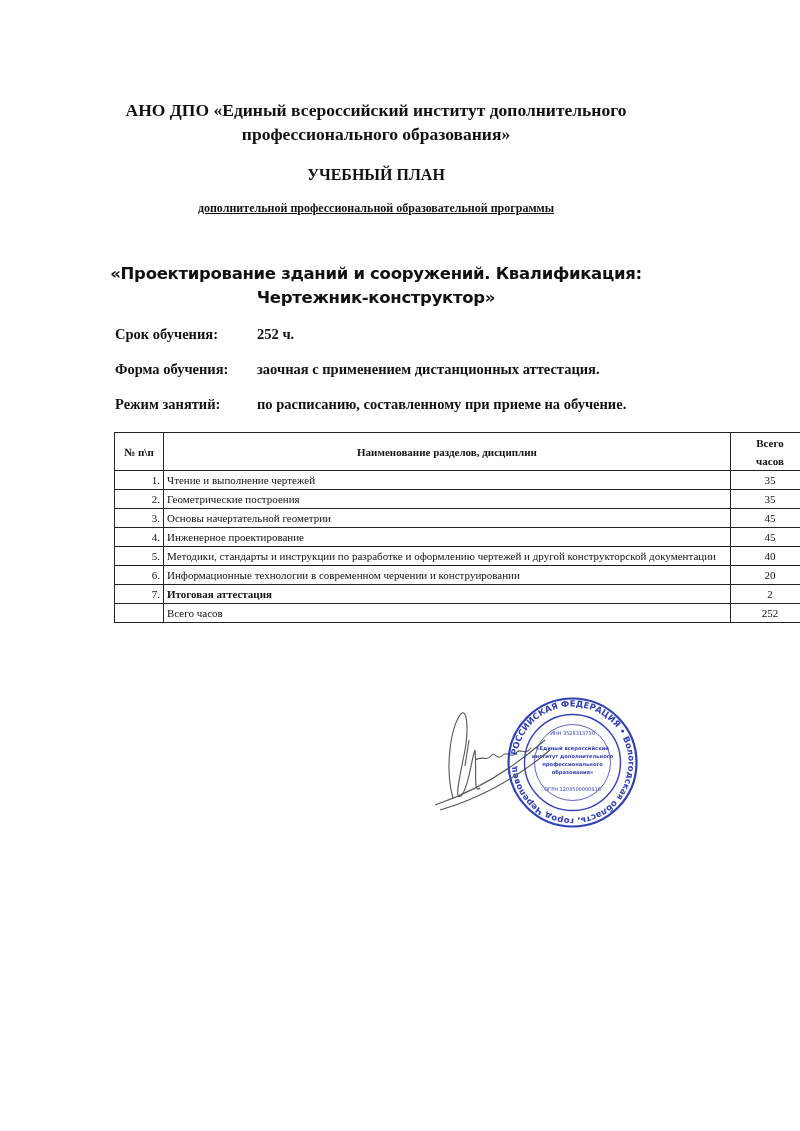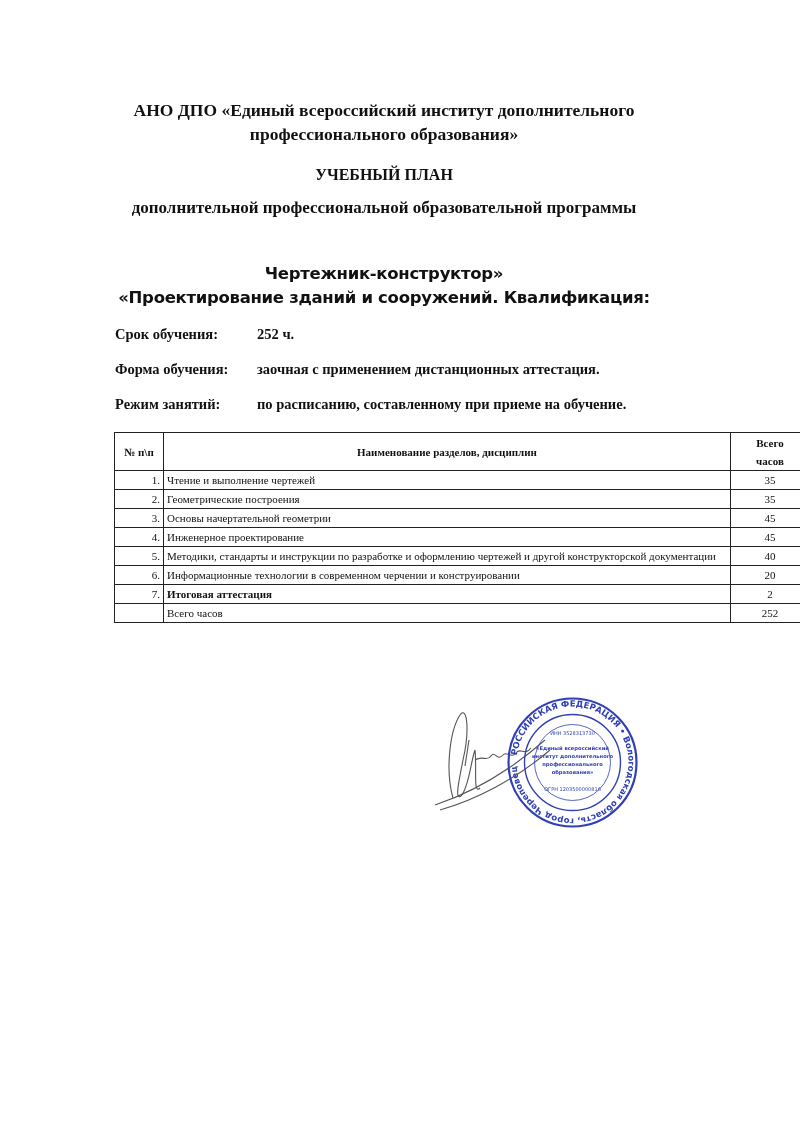--- a/index.html
+++ b/index.html
@@ -1,20 +1,20 @@
 <!DOCTYPE html>
 <html><head>
 <meta charset="utf-8">
 <style>
   html, body { margin: 0; padding: 0; background: #ffffff; }
   body { width: 800px; height: 1131px; position: relative; overflow: hidden; font-family: "Liberation Serif", serif; color: #111; }
-  .center { position: absolute; left: 16px; width: 704px; text-align: center; padding-left: 16px; }
+  .center { position: absolute; left: 8px; width: 704px; text-align: center; padding-left: 16px; }
   .h-org { top: 98px; font-weight: bold; font-size: 17.5px; line-height: 24px; }
   .h-title { top: 163px; font-weight: bold; font-size: 16px; line-height: 24px; }
-  .h-sub { top: 196px; font-weight: bold; font-size: 17px; line-height: 24px; }
+  .h-sub { top: 196px; font-weight: bold; font-size: 12px; line-height: 24px; text-decoration: underline; }
   .h-prog { top: 262px; font-family: "DejaVu Sans", sans-serif; font-weight: bold; font-size: 16.5px; line-height: 24px; letter-spacing: -0.3px; }
   .meta { position: absolute; left: 115px; font-weight: bold; font-size: 14.5px; line-height: 18px; }
   .meta .lbl { display: inline-block; width: 142px; }
   table.plan { position: absolute; left: 114px; top: 432px; width: 696px; border-collapse: collapse; font-size: 11px; }
   table.plan td, table.plan th { border: 1.5px solid #222; padding: 0 3px; line-height: 18px; vertical-align: top; }
   table.plan th { font-weight: bold; height: 37px; vertical-align: middle; }
   .c-num { width: 42px; text-align: right; vertical-align: middle !important; }
   .c-hrs { width: 72px; text-align: center; }
   .sign { position: absolute; left: 163px; top: 750px; font-size: 15.5px; line-height: 18px; }
   .stamp { position: absolute; left: 505px; top: 695px; }
@@ -28,22 +28,22 @@
   <div>профессионального образования»</div>
 </div>
 
 <div class="center h-title">УЧЕБНЫЙ ПЛАН</div>
 
 <div class="center h-sub">
   <div>дополнительной профессиональной образовательной программы</div>
 </div>
 
 <div class="center h-prog">
+  <div>«Проектирование зданий и сооружений. Квалификация:</div>
   <div>Чертежник-конструктор»</div>
-  <div>«Проектирование зданий и сооружений. Квалификация:</div>
 </div>
 
 <div class="meta" style="top:325px">
   <span class="lbl">Срок обучения:</span><span>252 ч.</span>
 </div>
 <div class="meta" style="top:360px">
   <span class="lbl">Форма обучения:</span><span>заочная с применением дистанционных аттестация.</span>
 </div>
 <div class="meta" style="top:395px">
   <span class="lbl">Режим занятий:</span><span>по расписанию, составленному при приеме на обучение.</span>

